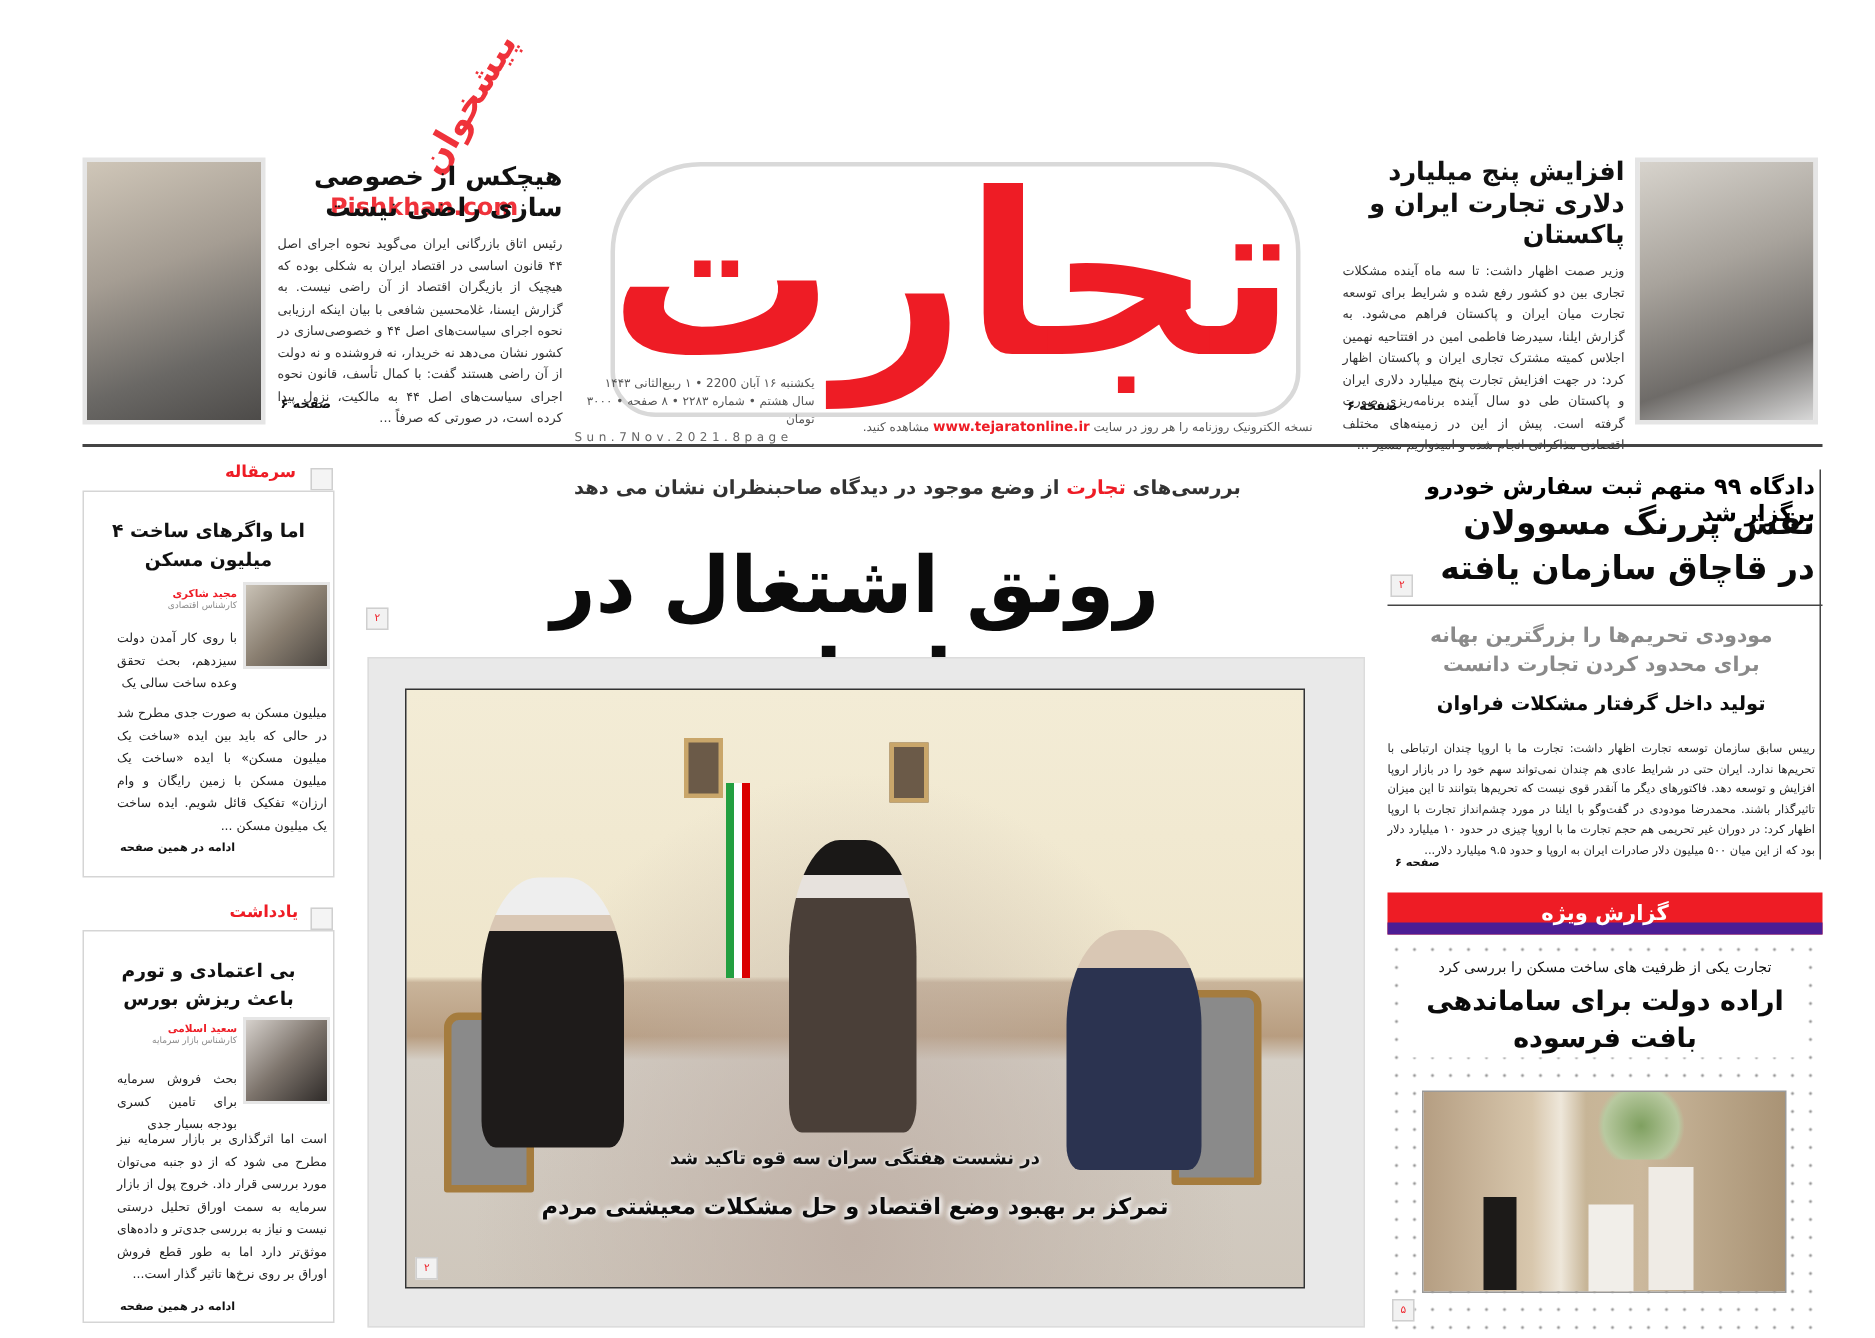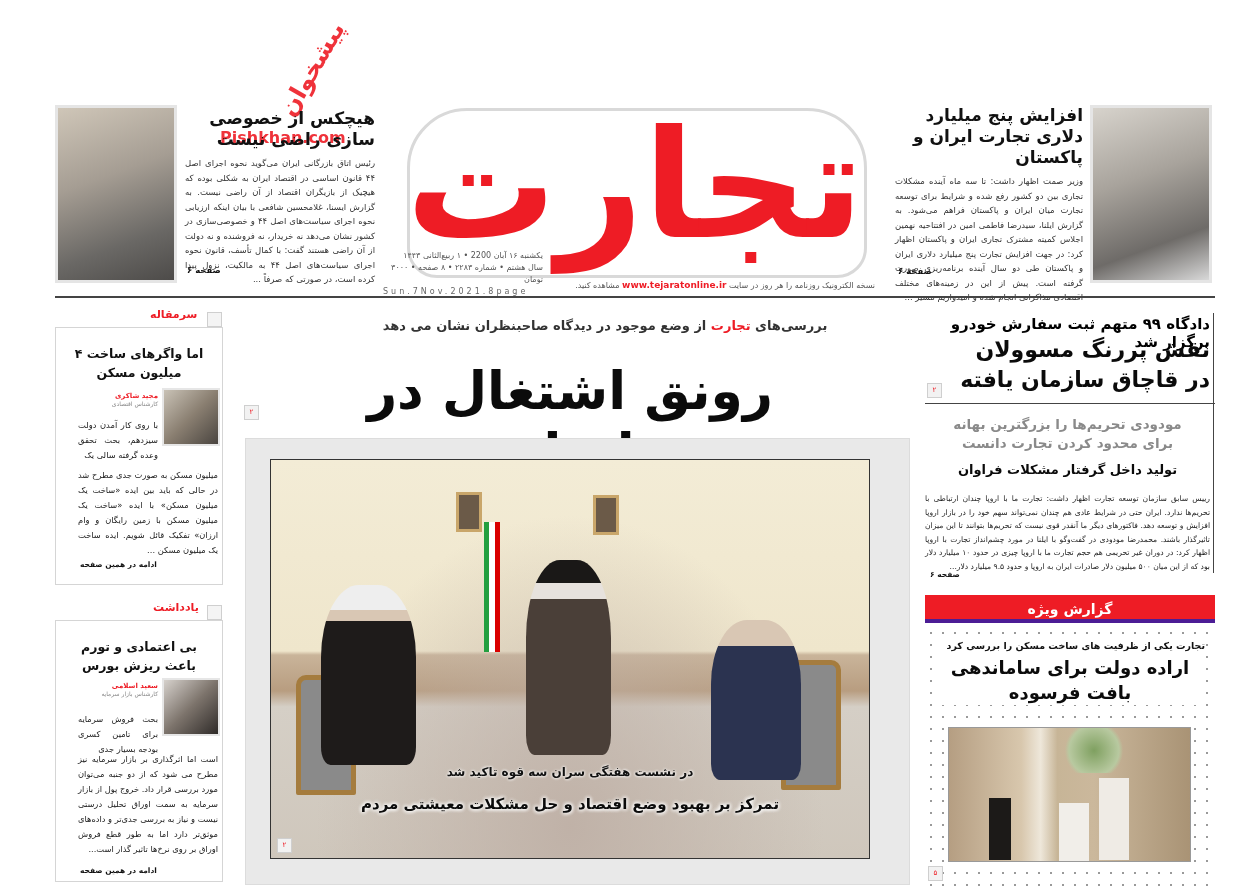--- a/index.html
+++ b/index.html
@@ -60,25 +60,25 @@
 
   
   .r-kicker { font-size: 15px; font-weight: bold; color: #000000; text-align: right; }
   .r-headline { font-size: 22px; font-weight: bold; color: #0b0b0b; text-align: right; line-height: 30px; }
   .r-rule { height: 1px; background: #444; }
   .r-vrule { width: 1px; background: #444; }
   .r-sub { font-size: 13.5px; font-weight: bold; color: #8a8a8a; text-align: center; line-height: 19px; }
   .r-headline2 { font-size: 13px; font-weight: bold; color: #0b0b0b; text-align: center; }
   .r-text { font-size: 7.6px; line-height: 13.5px; color: #222; text-align: justify; }
 
-  .special-bar { left: 925px; top: 595px; width: 290px; height: 28px; background: #ee1c25; color: #fff; font-size: 14px; font-weight: bold; text-align: center; line-height: 28px; border-bottom: 4px solid #4c1d95; }
+  .special-bar { left: 925px; top: 595px; width: 290px; height: 28px; background: #ee1c25; color: #fff; font-size: 14px; font-weight: bold; text-align: center; line-height: 28px; border-bottom: 8px solid #4c1d95; }
   .dotted { left: 925px; top: 627px; width: 290px; height: 260px;
     background-image: radial-gradient(circle, #9a9a9a 0.8px, transparent 1.2px); background-size: 12px 12px; }
   .special-inner { left: 935px; top: 640px; width: 270px; text-align: center; background: #fff; }
-  .special-kicker { font-size: 9.5px; font-weight: bold; color: #111; text-align: right; }
+  .special-kicker { font-size: 9.5px; font-weight: normal; color: #111; }
   .special-headline { font-size: 18px; font-weight: bold; color: #0b0b0b; line-height: 25px; }
   .special-photo { left: 948px; top: 727px; width: 243px; height: 135px; border: 1px solid #999;
     background: linear-gradient(90deg, #b59e82 0%, #d8c7ad 30%, #eee7da 38%, #c7b597 45%, #cbb89c 60%, #a99375 100%); overflow: hidden; }
 </style>
 </head>
 <body>
 
 <div class="abs logo-wrap">
   <div class="logo-outline"></div>
   <div class="logo-text">تجارت</div>
@@ -116,21 +116,21 @@
 <div class="abs col-label-sq" style="left:207px; top:312px;"></div>
 <div class="abs col-label" style="left:150px; top:308px;">سرمقاله</div>
 <div class="abs col-box" style="left:55px; top:327px; width:168px; height:258px;">
   <div class="col-title" style="margin-top:10px;">اما واگرهای ساخت ۴ میلیون مسکن</div>
 </div>
 <div class="abs thumb" style="left:162px; top:388px; width:58px; height:58px;"></div>
 <div class="abs" style="left:65px; top:392px; width:93px; text-align:right;">
   <div class="author-name">مجید شاکری</div>
   <div class="author-role">کارشناس اقتصادی</div>
 </div>
-<div class="abs col-text" style="left:78px; top:418px; width:80px;">با روی کار آمدن دولت سیزدهم، بحث تحقق وعده گرفته سالی یک</div>
+<div class="abs col-text" style="left:78px; top:418px; width:80px;">با روی کار آمدن دولت سیزدهم، بحث تحقق وعده ساخت سالی یک</div>
 <div class="abs col-text" style="left:78px; top:468px; width:140px;">میلیون مسکن به صورت جدی مطرح شد در حالی که باید بین ایده «ساخت یک میلیون مسکن» با ایده «ساخت یک میلیون مسکن با زمین رایگان و وام ارزان» تفکیک قائل شویم. ایده ساخت یک میلیون مسکن ...</div>
 <div class="abs col-more" style="left:80px; top:560px;">ادامه در همین صفحه</div>
 
 <div class="abs col-label-sq" style="left:207px; top:605px;"></div>
 <div class="abs col-label" style="left:153px; top:601px;">یادداشت</div>
 <div class="abs col-box" style="left:55px; top:620px; width:168px; height:262px;">
   <div class="col-title" style="margin-top:10px;">بی اعتمادی و تورم باعث ریزش بورس</div>
 </div>
 <div class="abs thumb" style="left:162px; top:678px; width:58px; height:58px; background: linear-gradient(135deg,#d6d1cc 0%,#7d746c 50%,#2f2b29 100%);"></div>
 <div class="abs" style="left:65px; top:682px; width:93px; text-align:right;">

